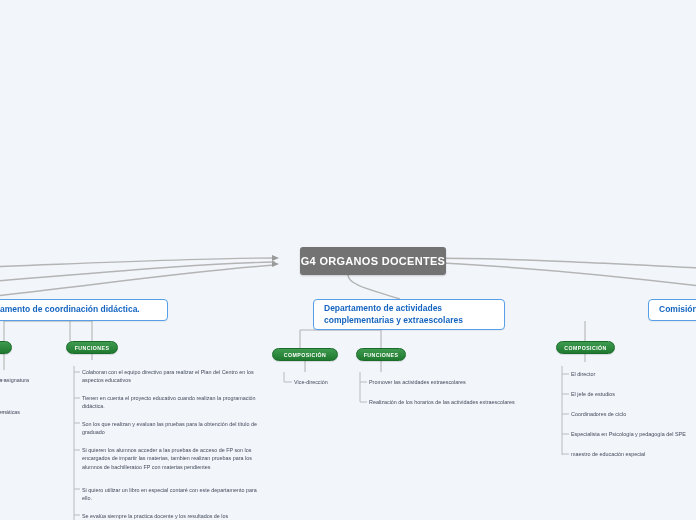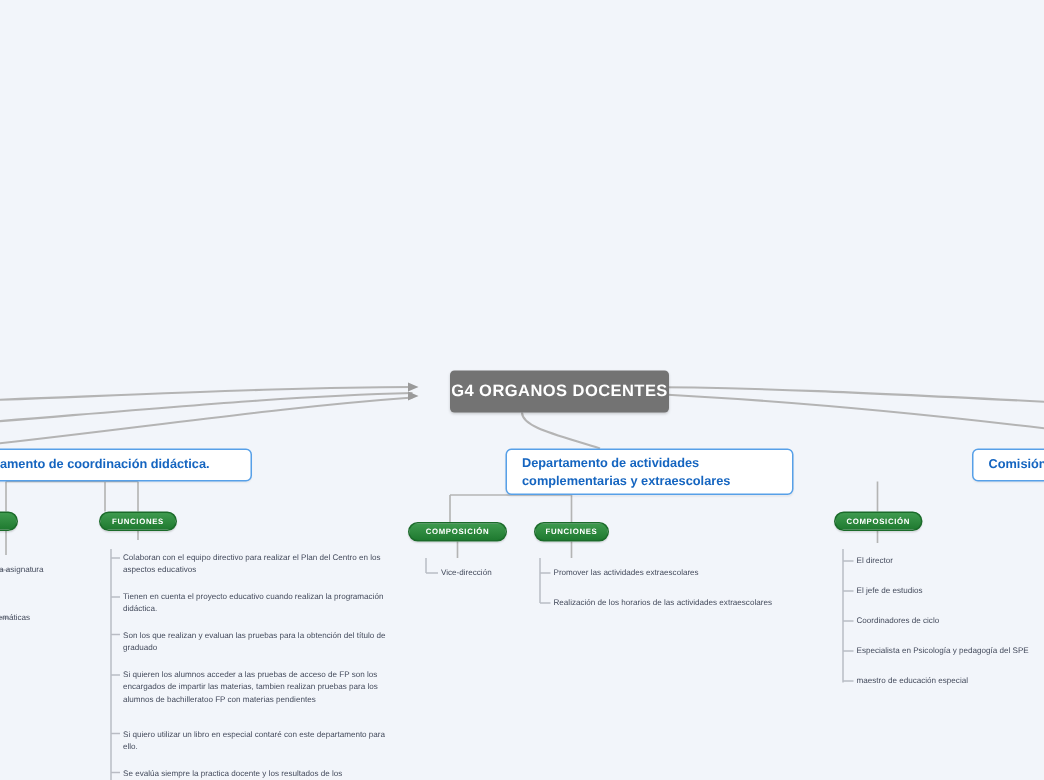--- a/index.html
+++ b/index.html
@@ -78,21 +78,20 @@
     left: -38px;
     top: 299px;
     width: 206px;
     height: 22px;
   }
   #node-actividades {
     left: 313px;
     top: 299px;
     width: 192px;
     height: 31px;
-    margin-left: 24px;
   }
   #node-comision {
     left: 648px;
     top: 299px;
     width: 180px;
     height: 22px;
   }
 
   
   .pill {

